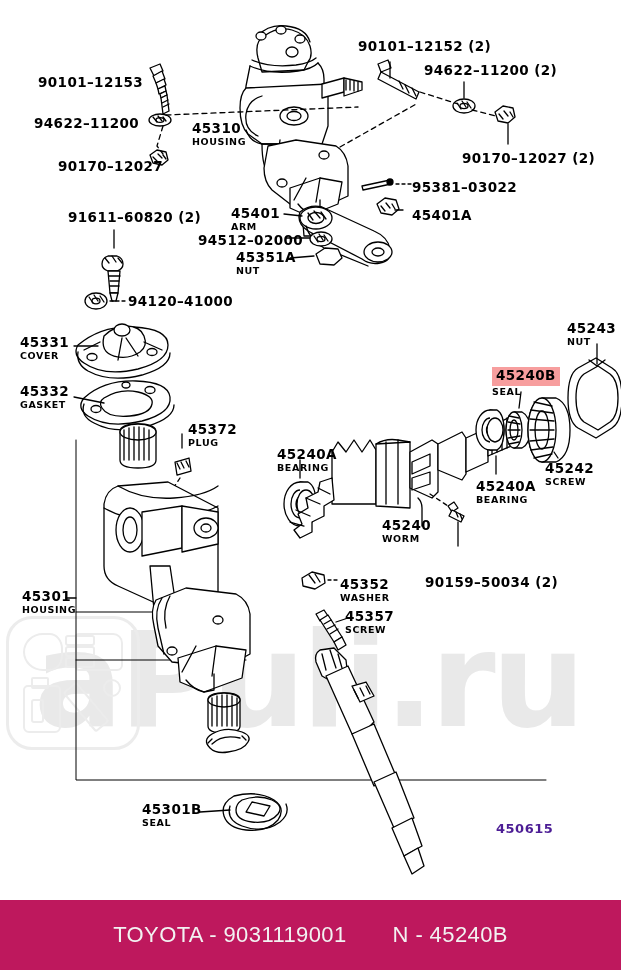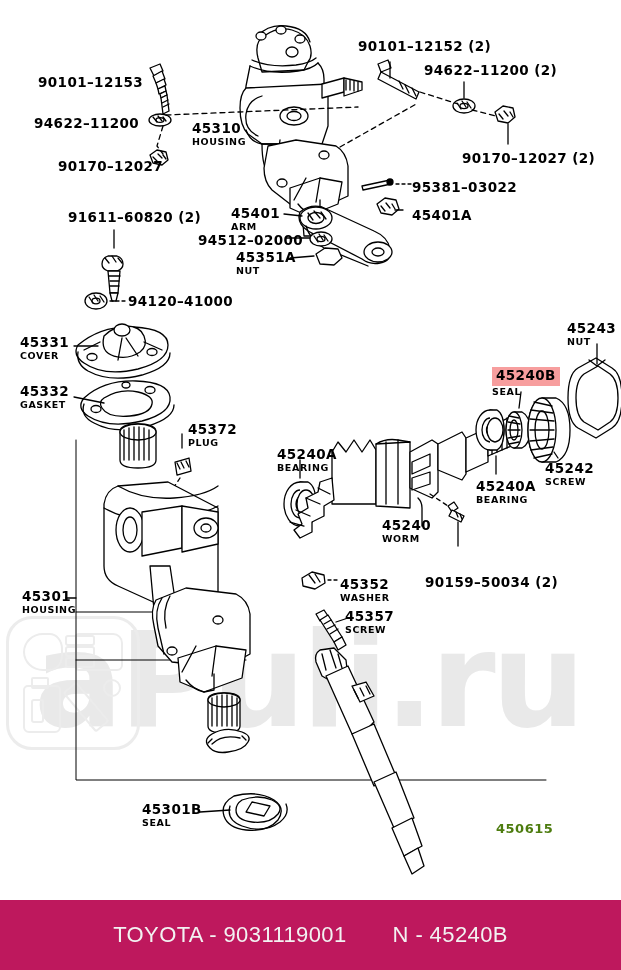--- a/index.html
+++ b/index.html
@@ -29,21 +29,21 @@
   #art{position:absolute;left:0;top:0;width:621px;height:900px;}
 
   
   .lbl{position:absolute;font-family:"DejaVu Sans",sans-serif;font-weight:700;color:#000;
        white-space:nowrap;line-height:1;}
   .lbl .num{font-size:13.5px;letter-spacing:0.4px;display:block;}
   .lbl .sub{font-size:9.5px;letter-spacing:0.6px;display:block;margin-top:1px;}
   .lbl.hl .num{background:#f79e9e;padding:2px 4px 3px 4px;display:inline-block;}
 
   .dnum{position:absolute;font-family:"DejaVu Sans",sans-serif;font-weight:700;
-        font-size:13px;color:#4d7c0f;letter-spacing:0.5px;}
+        font-size:13px;color:#4c1d95;letter-spacing:0.5px;}
 
   
   #footer{position:absolute;left:0;top:900px;width:621px;height:70px;background:#be185d;
           display:flex;align-items:center;justify-content:center;gap:46px;}
   #footer span{color:#f2f2f2;font-family:"Liberation Sans",sans-serif;font-size:22px;
                letter-spacing:0.4px;}
 </style>
 </head>
 <body>
 

